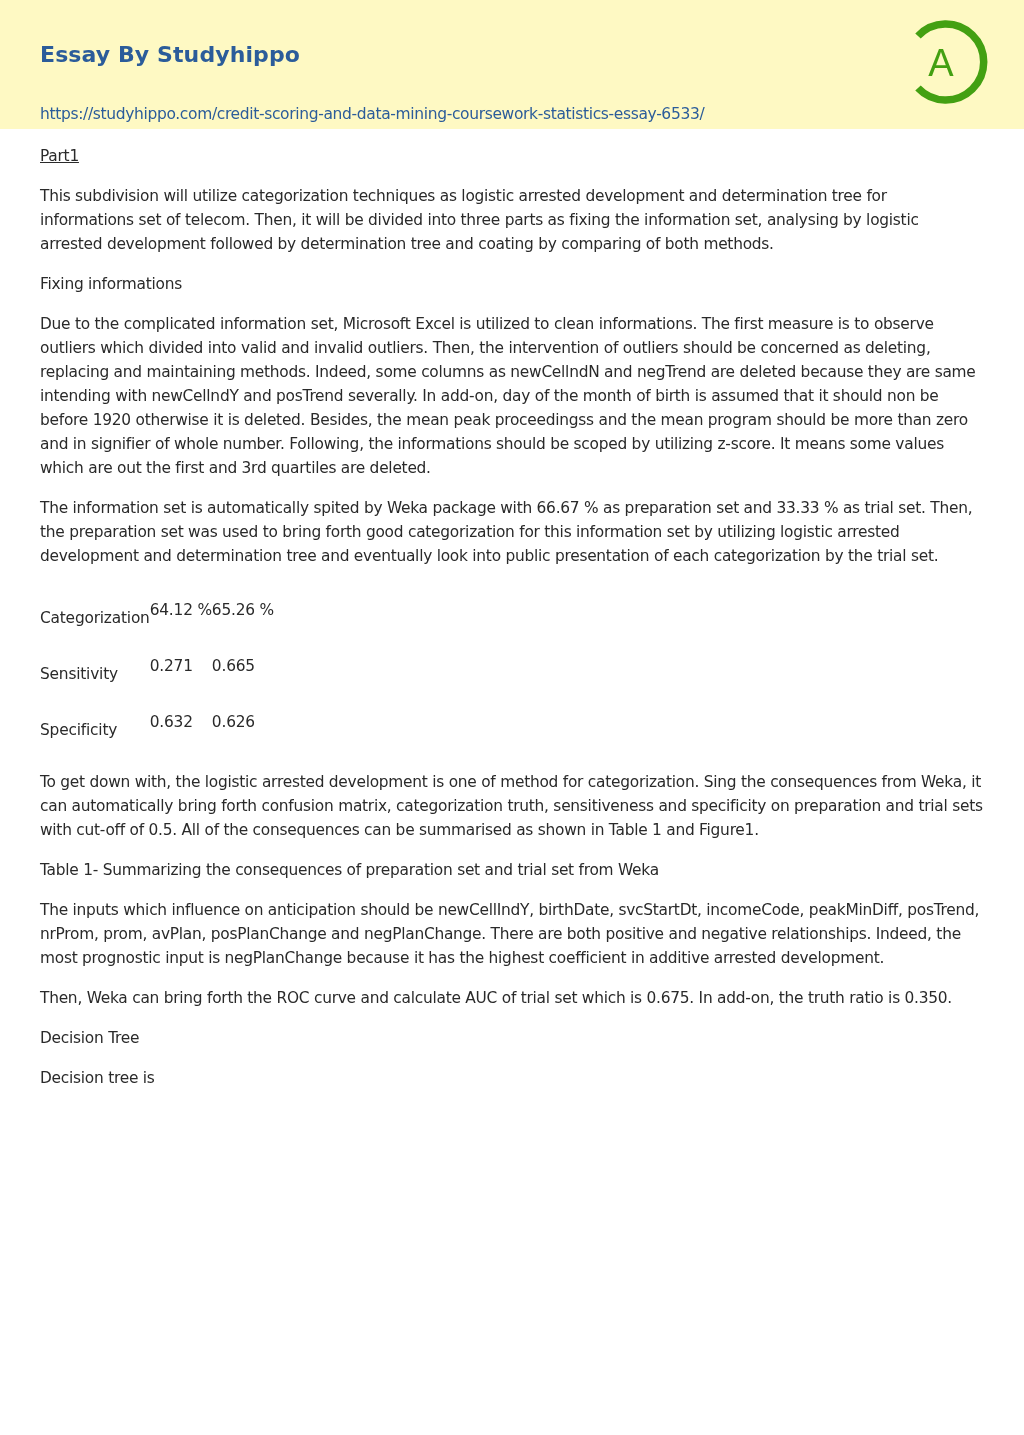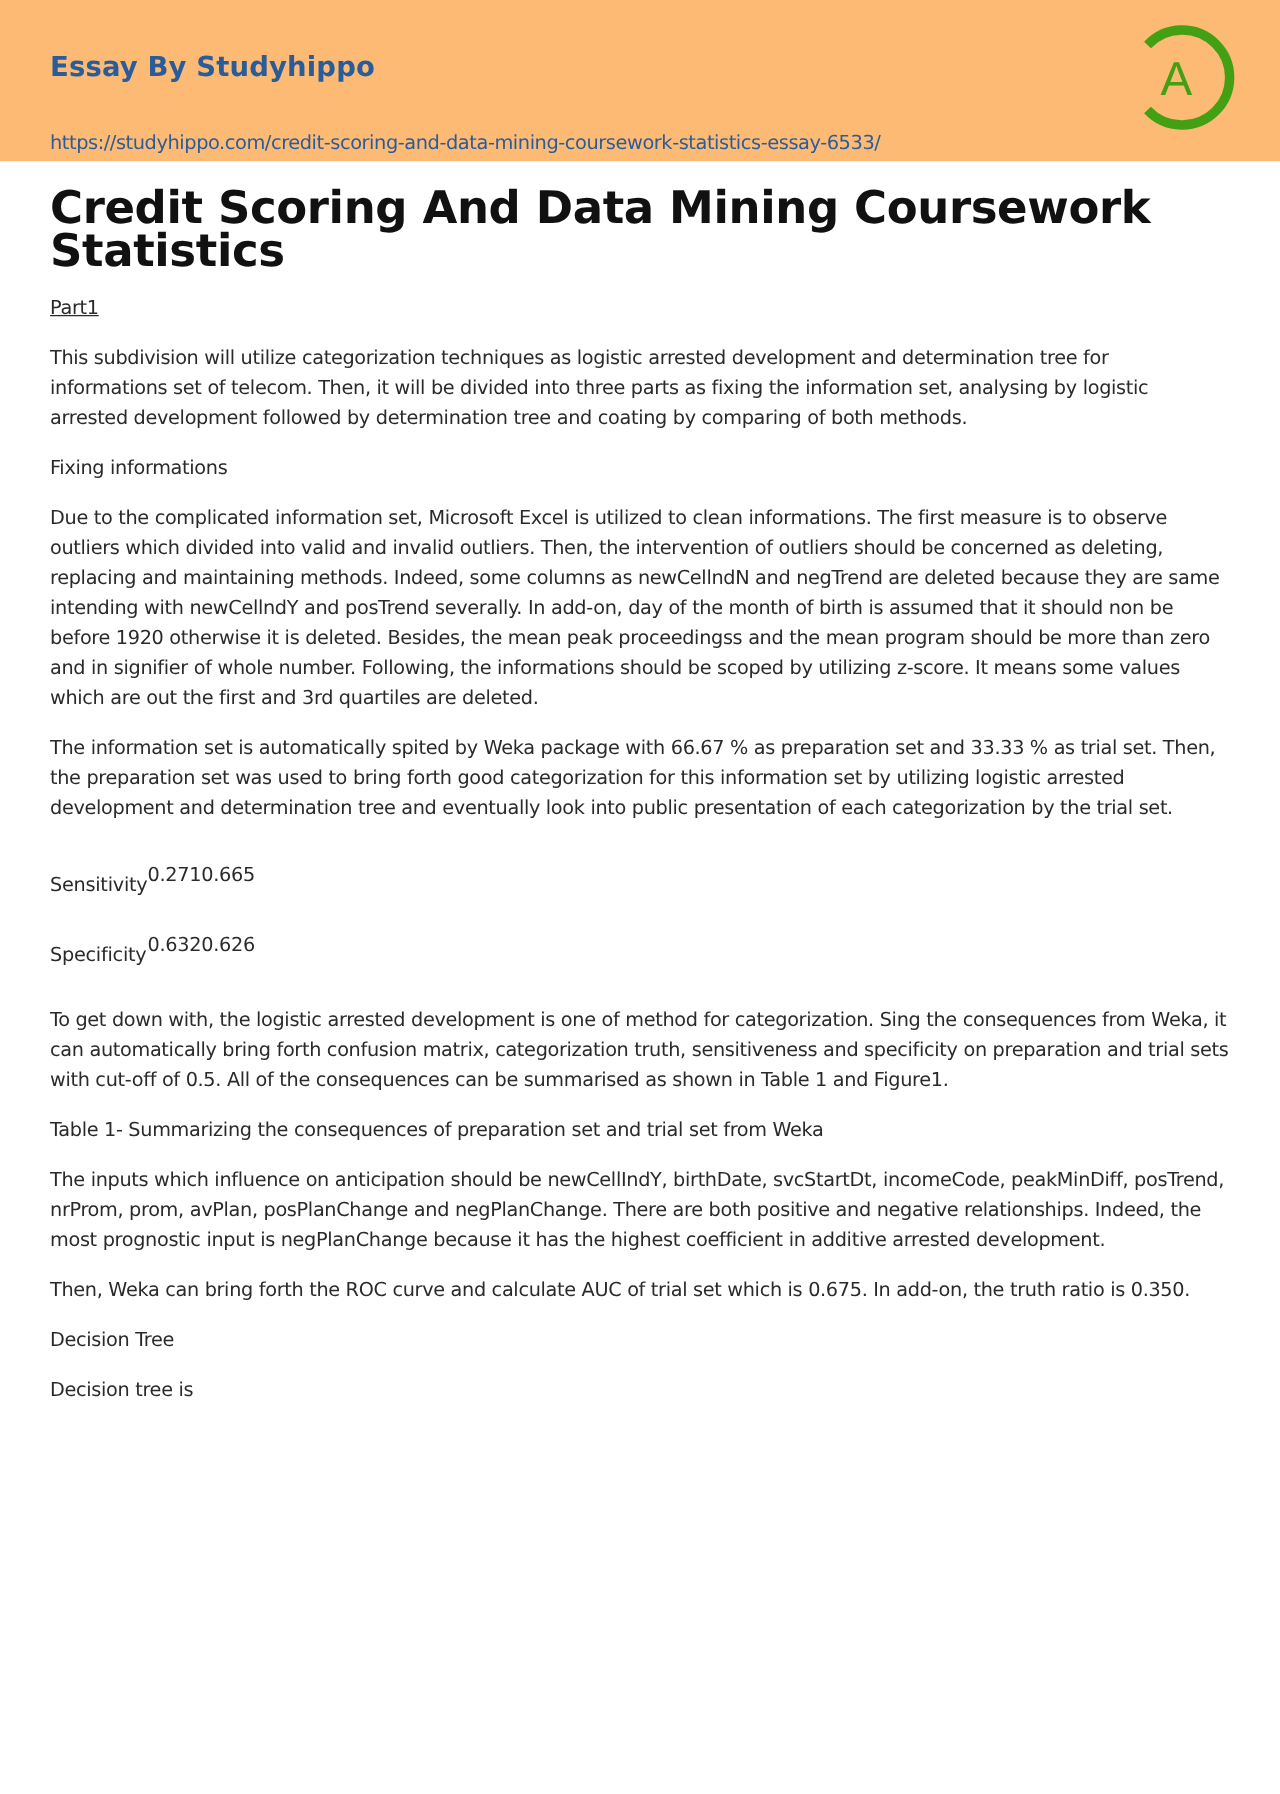--- a/index.html
+++ b/index.html
@@ -4,21 +4,21 @@
   <style>
     * { box-sizing: border-box; margin: 0; padding: 0; }
     html, body { width: 1024px; background: #ffffff; }
     body {
       font-family: "DejaVu Sans", "Liberation Sans", sans-serif;
       color: #1f1f1f;
       height: 1435px;
       overflow: hidden;
     }
     .header {
-      background: #fdba74;
+      background: #fef9c3;
       height: 129px;
       position: relative;
       padding: 0 40px;
     }
     .brand-title {
       position: absolute;
       left: 40px;
       top: 42px;
       font-size: 22px;
       font-weight: bold;
@@ -92,30 +92,34 @@
   <a class="brand-url">https://studyhippo.com/credit-scoring-and-data-mining-coursework-statistics-essay-6533/</a>
   <div class="logo">
     <svg width="80" height="88" viewBox="0 0 80 88">
       <path d="M 10 18 A 38 38 0 1 1 10 70" fill="none" stroke="#43a012" stroke-width="7.5" stroke-linecap="butt"></path>
       <text x="33" y="58" text-anchor="middle" font-family="Liberation Sans, sans-serif" font-size="38" fill="#43a012">A</text>
     </svg>
   </div>
 </header>
 
 <main class="content">
-  <h1 class="page-title">Credit Scoring And Data Mining Coursework Statistics</h1>
 
   <p class="para first">Part1</p>
   <p class="para">This subdivision will utilize categorization techniques as logistic arrested development and determination tree for informations set of telecom. Then, it will be divided into three parts as fixing the information set, analysing by logistic arrested development followed by determination tree and coating by comparing of both methods.</p>
   <p class="para">Fixing informations</p>
   <p class="para">Due to the complicated information set, Microsoft Excel is utilized to clean informations. The first measure is to observe outliers which divided into valid and invalid outliers. Then, the intervention of outliers should be concerned as deleting, replacing and maintaining methods. Indeed, some columns as newCellndN and negTrend are deleted because they are same intending with newCellndY and posTrend severally. In add-on, day of the month of birth is assumed that it should non be before 1920 otherwise it is deleted. Besides, the mean peak proceedingss and the mean program should be more than zero and in signifier of whole number. Following, the informations should be scoped by utilizing z-score. It means some values which are out the first and 3rd quartiles are deleted.</p>
   <p class="para">The information set is automatically spited by Weka package with 66.67 % as preparation set and 33.33 % as trial set. Then, the preparation set was used to bring forth good categorization for this information set by utilizing logistic arrested development and determination tree and eventually look into public presentation of each categorization by the trial set.</p>
 
   <table class="stats-table">
     <tbody>
+    <tr class="data-row">
+      <td class="row-label">Categorization</td>
+      <td class="val">64.12 %</td>
+      <td class="val">65.26 %</td>
+    </tr>
     <tr class="data-row">
       <td class="row-label">Sensitivity</td>
       <td class="val">0.271</td>
       <td class="val">0.665</td>
     </tr>
     <tr class="data-row">
       <td class="row-label">Specificity</td>
       <td class="val">0.632</td>
       <td class="val">0.626</td>
     </tr>

